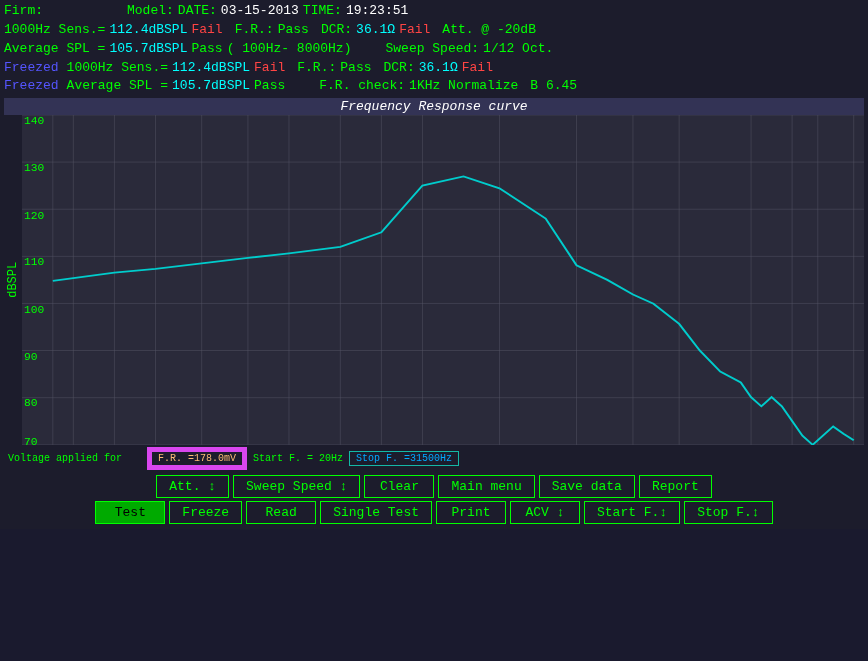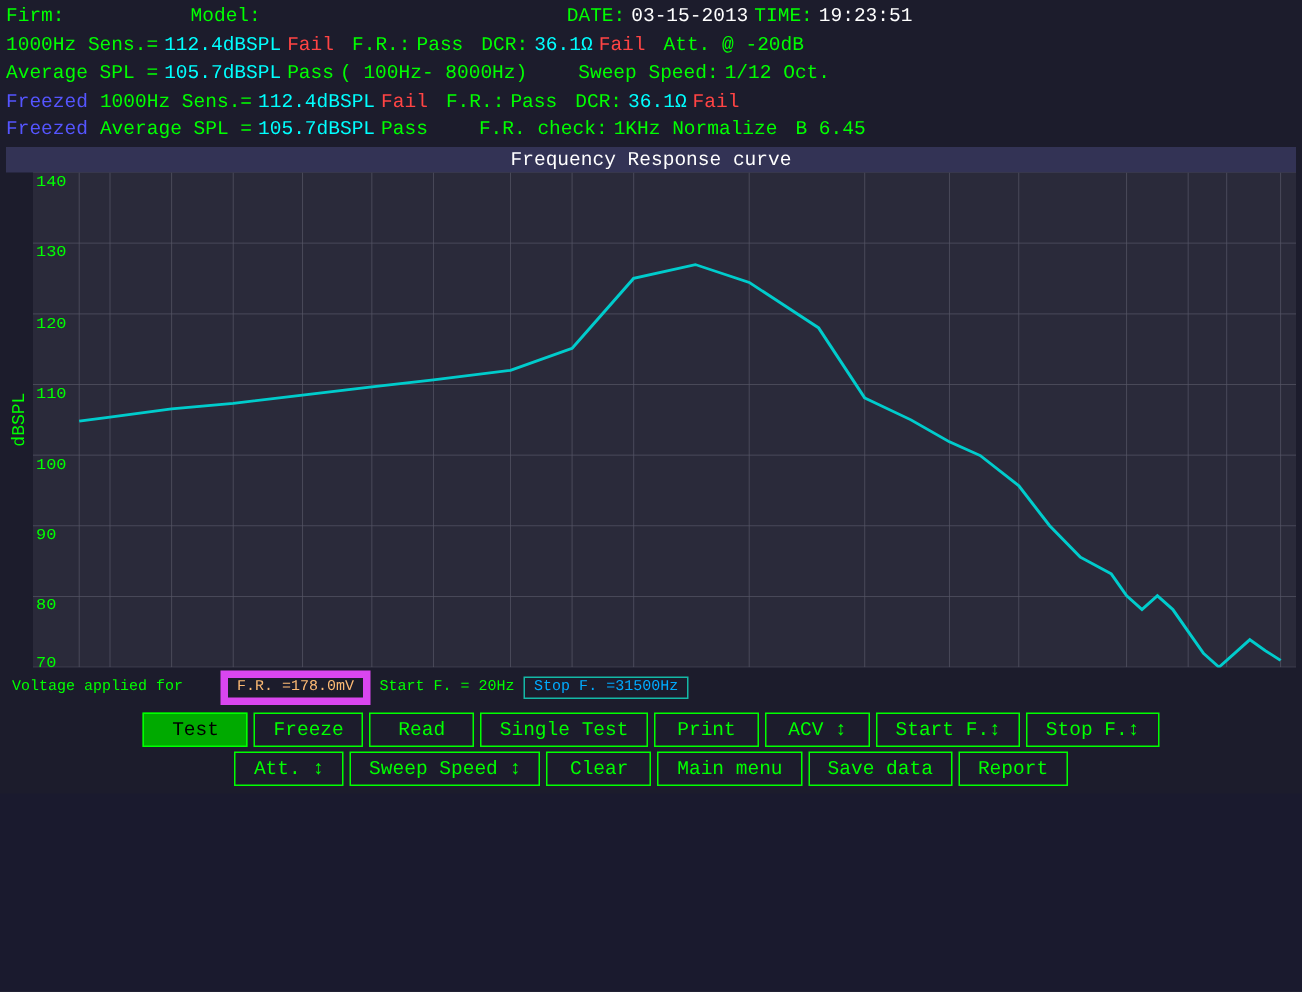--- a/index.html
+++ b/index.html
@@ -44,20 +44,21 @@
       flex-direction: column;
       min-height: 0;
     }
     .chart-title-row {
       text-align: center;
       color: #ffffff;
       background: #333355;
       font-size: 13px;
       padding: 1px 0;
       margin-bottom: 0;
+      font-style: italic;
     }
     .chart-container {
       flex: 1;
       display: flex;
       min-height: 0;
       position: relative;
     }
     .y-axis-label {
       writing-mode: vertical-rl;
       transform: rotate(180deg);
@@ -134,21 +135,21 @@
 </head>
 <body>
 
 <div class="screen">
 
   <div class="header-lines">
 
     <div class="hline">
       <span class="c-green">Firm:</span>
       <span class="c-green" style="margin-left:80px;">Model:</span>
-      <span class="c-green" style="margin-left:200px;font-family:Liberation Mono, monospace;">DATE:</span>
+      <span class="c-green" style="font-family:Liberation Mono, monospace;">DATE:</span>
       <span class="c-white">03-15-2013</span>
       <span class="c-green">TIME:</span>
       <span class="c-white">19:23:51</span>
     </div>
 
     <div class="hline">
       <span class="c-green">1000Hz Sens.=</span>
       <span class="c-cyan">112.4dBSPL</span>
       <span class="c-red">Fail</span>
       <span class="c-green" style="margin-left:8px;">F.R.:</span>
@@ -292,32 +293,32 @@
   <div class="bottom-info">
     <span class="c-green">Voltage applied for</span>
     <span class="info-box">F.R. =178.0mV</span>
     <span class="c-green">Start F. =</span>
     <span class="c-green">20Hz</span>
     <span class="info-box-blue">Stop F. =31500Hz</span>
   </div>
 
   <div class="button-rows">
     <div class="button-row">
+      <button class="btn">Att. ↕</button>
+      <button class="btn">Sweep Speed ↕</button>
+      <button class="btn">Clear</button>
+      <button class="btn">Main menu</button>
+      <button class="btn">Save data</button>
+      <button class="btn">Report</button>
+    </div>
+    <div class="button-row">
       <button class="btn btn-active">Test</button>
       <button class="btn">Freeze</button>
       <button class="btn">Read</button>
       <button class="btn">Single Test</button>
       <button class="btn">Print</button>
       <button class="btn">ACV ↕</button>
       <button class="btn">Start F.↕</button>
       <button class="btn">Stop F.↕</button>
     </div>
-    <div class="button-row">
-      <button class="btn">Att. ↕</button>
-      <button class="btn">Sweep Speed ↕</button>
-      <button class="btn">Clear</button>
-      <button class="btn">Main menu</button>
-      <button class="btn">Save data</button>
-      <button class="btn">Report</button>
-    </div>
   </div>
 
 </div>
 
 </body></html>

